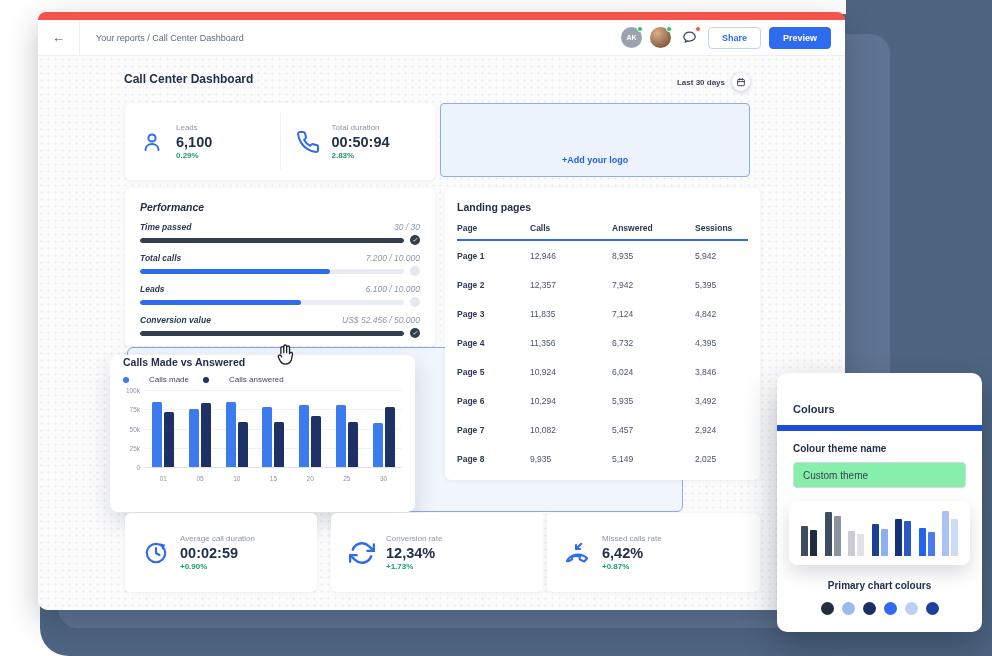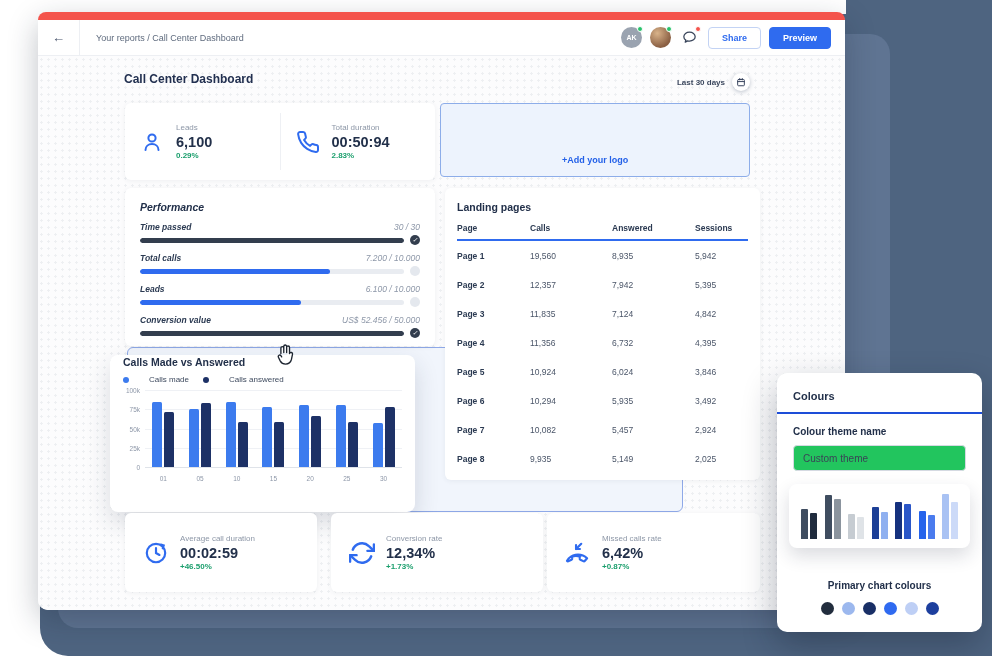--- a/index.html
+++ b/index.html
@@ -106,30 +106,30 @@
 
   
   .b-card { top:457px; height:79px; display:flex; align-items:center; gap:11px; padding-left:18px; }
   .bc1 { left:87px;  width:192px; }
   .bc2 { left:293px; width:212px; }
   .bc3 { left:509px; width:213px; }
 
   
   .colours-panel { position:absolute; left:777px; top:373px; width:205px; height:259px; background:#fff;
                    border-radius:10px; box-shadow:0 14px 34px rgba(15,25,45,.32); z-index:60; }
-  .cp-header { padding:17px 16px 10px; font-size:11px; font-weight:bold; color:#22304a; border-bottom:2px solid #1d4ed8; }
+  .cp-header { padding:30px 16px 10px; font-size:11px; font-weight:bold; color:#22304a; border-bottom:6px solid #1d4ed8; }
   .cp-body   { padding:12px 16px 0; }
   .cp-label  { font-size:10px; font-weight:bold; color:#22304a; margin-bottom:8px; }
   .cp-input  { height:26px; border:1px solid #d5dae2; border-radius:4px; display:flex; align-items:center;
-               padding:0 9px; font-size:10px; color:#3a4456; background:#22c55e; cursor:text; }
+               padding:0 9px; font-size:10px; color:#3a4456; background:#86efac; cursor:text; }
   .cp-chart  { margin:13px -4px 0; background:#fff; border-radius:8px; box-shadow:0 8px 18px rgba(30,40,60,.16);
                height:64px; display:flex; align-items:flex-end; justify-content:space-between; padding:0 12px 9px; }
   .mini-group { display:flex; gap:2px; align-items:flex-end; }
   .mini-bar   { width:7px; border-radius:1px 1px 0 0; }
-  .cp-primary { text-align:center; font-size:10px; font-weight:bold; color:#22304a; margin-top:32px; }
+  .cp-primary { text-align:center; font-size:10px; font-weight:bold; color:#22304a; margin-top:15px; }
   .cp-dots    { display:flex; justify-content:center; gap:8px; margin-top:11px; }
   .dot13      { width:13px; height:13px; border-radius:50%; cursor:pointer; }
 
   svg { display:block; }
 </style>
 </head>
 <body>
 
 <div class="stage">
   <div class="bg-dark"></div>
@@ -273,21 +273,21 @@
         <div class="sec-title">Landing pages</div>
         <div class="lp-head" id="lp-head">
             <span>Page</span>
             <span>Calls</span>
             <span>Answered</span>
             <span>Sessions</span>
           </div>
         <div id="lp-rows">
             <div class="lp-row">
               <span class="lp-name">Page 1</span>
-              <span>19,560</span>
+              <span>12,946</span>
               <span>8,935</span>
               <span>5,942</span>
             </div>
             <div class="lp-row">
               <span class="lp-name">Page 2</span>
               <span>12,357</span>
               <span>7,942</span>
               <span>5,395</span>
             </div>
             <div class="lp-row">
@@ -407,21 +407,21 @@
         <span>
           <svg width="26" height="26" viewBox="0 0 24 24" fill="none" stroke="#2f6bef" stroke-width="2" stroke-linecap="round">
             <circle cx="12" cy="12" r="8.5"></circle>
               <polyline points="12 7.5 12 12 15.2 13.8"></polyline>
               <path d="M16.5 4.2l2.6.9-.9 2.6"></path>
           </svg>
         </span>
         <div>
           <div class="kpi-label">Average call duration</div>
           <div class="kpi-value">00:02:59</div>
-          <div class="kpi-delta">+46.50%</div>
+          <div class="kpi-delta">+0.90%</div>
         </div>
       </div>
       <div class="card b-card bc2">
         <span>
           <svg width="26" height="26" viewBox="0 0 24 24" fill="none" stroke="#2f6bef" stroke-width="2.2" stroke-linecap="round" stroke-linejoin="round">
             <polyline points="23 4 23 10 17 10"></polyline>
               <polyline points="1 20 1 14 7 14"></polyline>
             <path d="M3.51 9a9 9 0 0 1 14.85-3.36L23 10M1 14l4.64 4.36A9 9 0 0 0 20.49 15"></path>
           </svg>
         </span>

